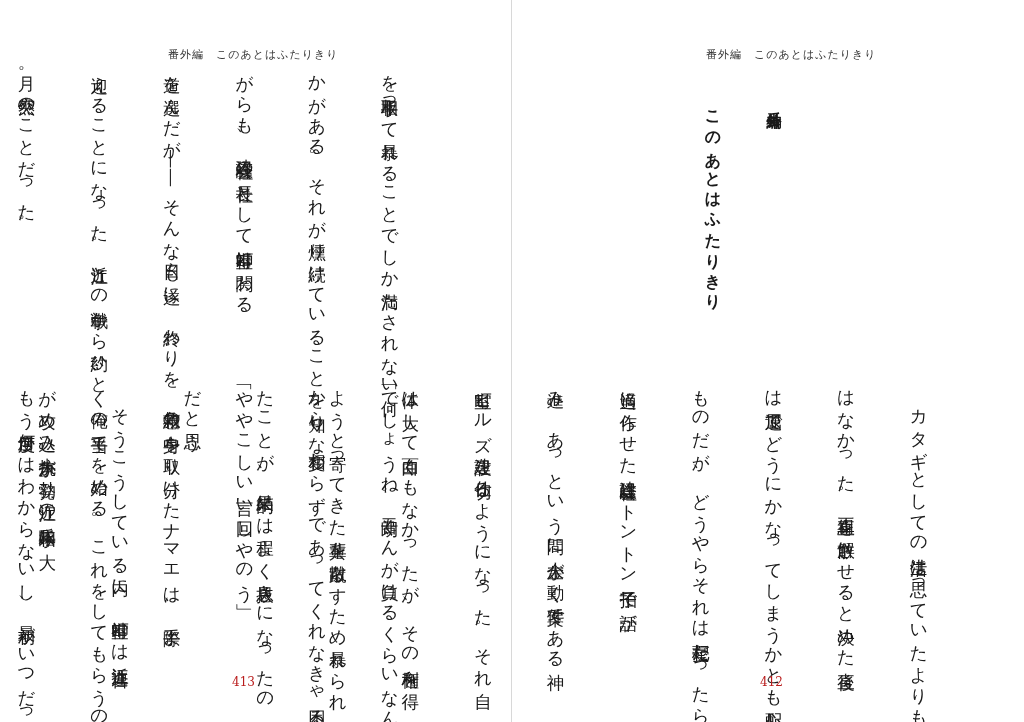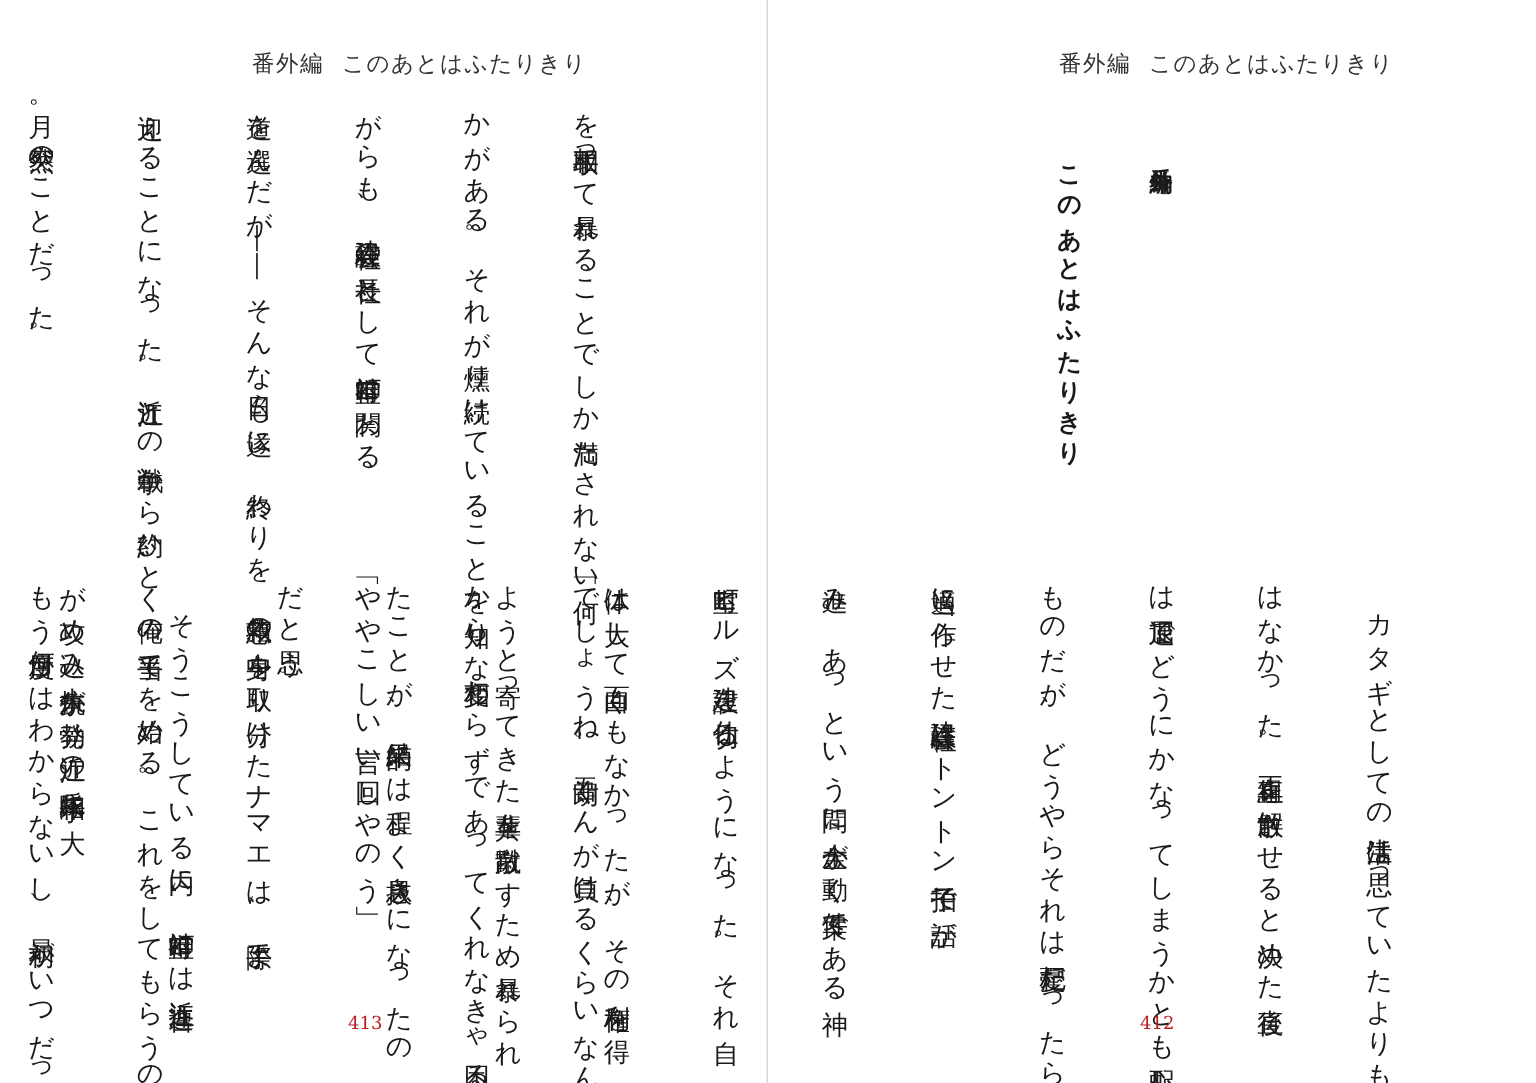--- a/index.html
+++ b/index.html
@@ -2,21 +2,21 @@
 <html><head>
 <meta charset="utf-8">
 <style>
   html, body { margin:0; padding:0; }
   body { width:1024px; height:722px; background:#ffffff; position:relative; overflow:hidden;
          font-family:"DejaVu Serif","Liberation Serif",serif; color:#1a1a1a; }
   .page { position:absolute; top:0; width:512px; height:722px; background:#fff; }
   .page.left { left:0; }
   .page.right { left:512px; }
   .gutter { position:absolute; left:511px; top:0; width:2px; height:722px; background:#d8d8d8; }
-  .running-head { position:absolute; top:33px; font-size:15px; letter-spacing:1px; color:#333; white-space:nowrap; }
+  .running-head { position:absolute; top:47px; font-size:11px; letter-spacing:1px; color:#333; white-space:nowrap; }
   .running-head .sep { display:inline-block; width:12px; }
   .folio { position:absolute; top:675px; font-size:12px; color:#b91c1c; }
   .block { position:absolute; writing-mode:vertical-rl; font-size:17.5px; line-height:24.2px;
            letter-spacing:1.2px; white-space:pre; }
   .col { display:block; }
   .title-block { position:absolute; writing-mode:vertical-rl; white-space:pre; }
   .title-sub { font-size:15px; font-weight:bold; letter-spacing:1px; line-height:24px; }
   .title-main { font-size:16px; font-weight:bold; letter-spacing:2px; line-height:22px; }
 </style>
 </head>

